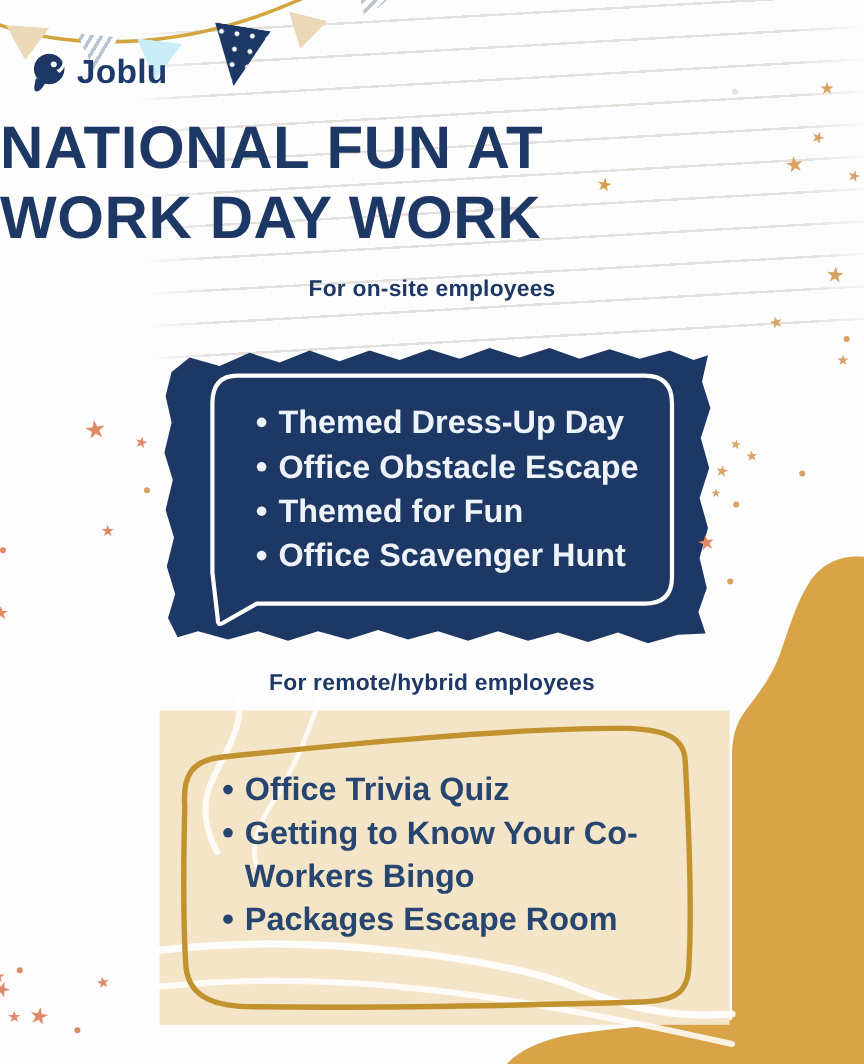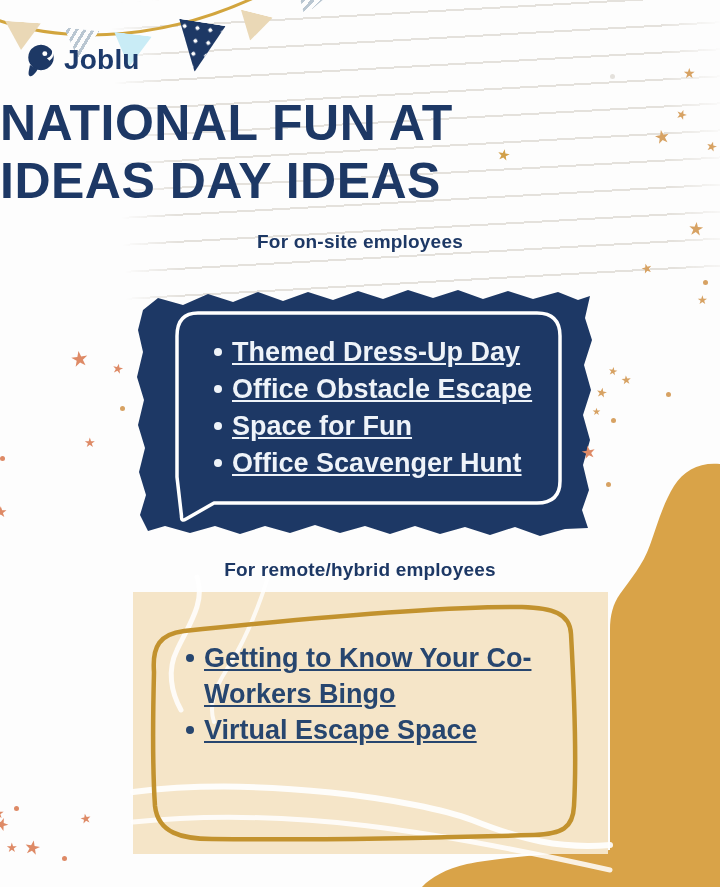--- a/index.html
+++ b/index.html
@@ -34,21 +34,21 @@
     position:absolute;left:0;top:94px;width:720px;text-align:left;z-index:3;
     color:var(--navy,#1d3865);font-size:50px;line-height:58px;font-weight:800;letter-spacing:0.5px;
   }
   .subheading{
     position:absolute;width:720px;text-align:center;z-index:3;
     color:var(--navy,#1d3865);font-size:19px;font-weight:700;letter-spacing:0.2px;
   }
   .subheading.onsite{top:231px;}
   .subheading.remote{top:559px;}
   
-  ul.idea-list{list-style:none;margin:0;padding:0;position:absolute;z-index:3;font-weight:600;text-decoration:underline;}
+  ul.idea-list{list-style:none;margin:0;padding:0;position:absolute;z-index:3;font-weight:600;}
   ul.idea-list li{position:relative;padding-left:20px;}
   ul.idea-list li::before{
     content:"";position:absolute;left:2px;top:14px;width:8px;height:8px;border-radius:50%;
     background:currentColor;
   }
   ul.onsite-list{left:212px;top:334px;width:345px;color:#eef3f9;font-size:27px;line-height:37px;}
   ul.remote-list{left:184px;top:640px;width:362px;color:var(--navy-text,#27466f);font-size:27px;line-height:36px;}
   
   .star{position:absolute;z-index:4;line-height:1;user-select:none;}
   .dot{position:absolute;z-index:4;border-radius:50%;}
@@ -104,35 +104,36 @@
       <path d="M20,3 a15,15 0 1 1 -0.01,0 Z" style="fill:var(--navy,#1d3865)"></path>
       <path d="M7,27 C6,33 4,39 7,40 C10,41 14,36 16,32 Z" style="fill:var(--navy,#1d3865)"></path>
       <circle cx="24.5" cy="13.5" r="2.9" fill="#ffffff"></circle>
       <path d="M27,19 Q34,17 33,9 Q38,16 30,22 Z" fill="#ffffff"></path>
     </svg>
     <span class="logo-text">Joblu</span>
   </div>
 
   <div class="title">
     <div>NATIONAL FUN AT</div>
-    <div>IDEAS DAY IDEAS</div>
+    <div>WORK DAY WORK</div>
   </div>
 
   <div class="subheading onsite">For on-site employees</div>
   <ul class="idea-list onsite-list">
     <li>Themed Dress-Up Day</li>
     <li>Office Obstacle Escape</li>
-    <li>Space for Fun</li>
+    <li>Themed for Fun</li>
     <li>Office Scavenger Hunt</li>
   </ul>
 
   <div class="subheading remote">For remote/hybrid employees</div>
   <ul class="idea-list remote-list">
+    <li>Office Trivia Quiz</li>
     <li>Getting to Know Your Co-Workers Bingo</li>
-    <li>Virtual Escape Space</li>
+    <li>Packages Escape Room</li>
   </ul>
 
   <div id="stars">
       <span class="star" style="left: 497px; top: 147px; font-size: 15px; color: var(--star-gold); transform: rotate(10deg);">★</span>
       <span class="star" style="left: 683px; top: 66px; font-size: 14px; color: var(--star-tan); transform: rotate(0deg);">★</span>
       <span class="star" style="left: 676px; top: 108px; font-size: 13px; color: var(--star-tan); transform: rotate(20deg);">★</span>
       <span class="star" style="left: 654px; top: 128px; font-size: 18px; color: var(--star-tan); transform: rotate(-10deg);">★</span>
       <span class="star" style="left: 706px; top: 140px; font-size: 13px; color: var(--star-tan); transform: rotate(15deg);">★</span>
       <span class="star" style="left: 688px; top: 220px; font-size: 18px; color: var(--star-tan); transform: rotate(5deg);">★</span>
       <span class="star" style="left: 641px; top: 262px; font-size: 13px; color: var(--star-tan); transform: rotate(-15deg);">★</span>

